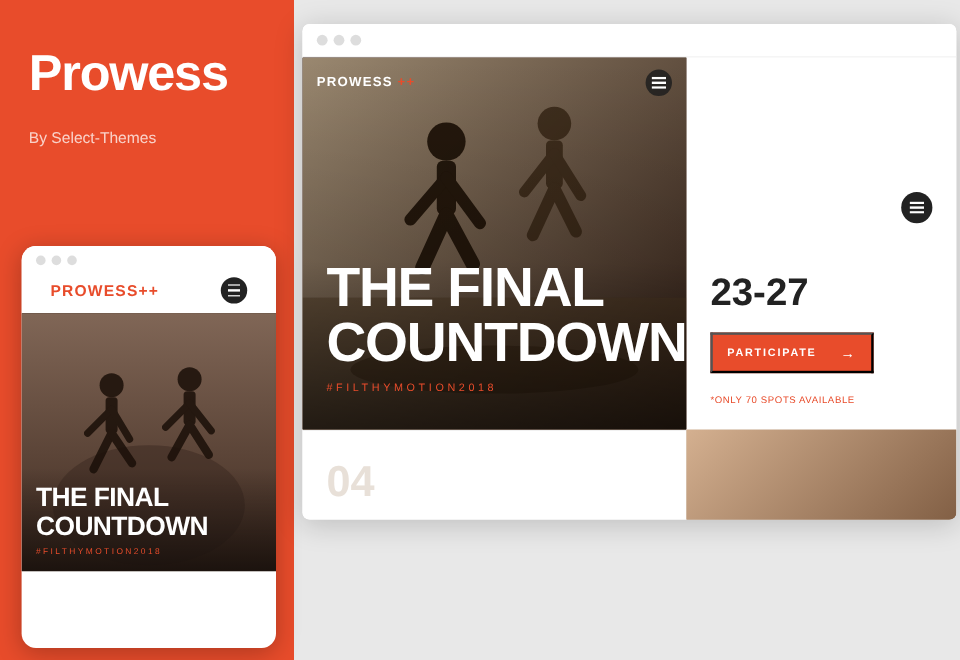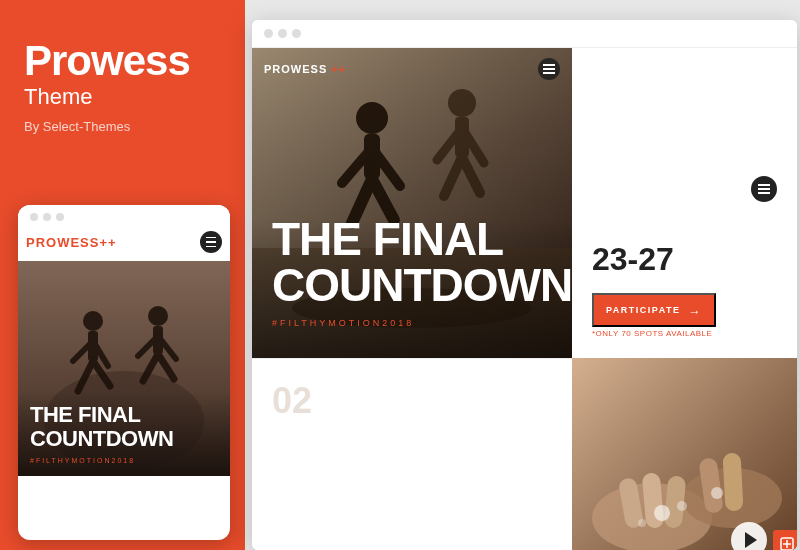--- a/index.html
+++ b/index.html
@@ -32,21 +32,21 @@
     .theme-subtitle {
       font-size: 22px;
       font-weight: 400;
       color: #fff;
       margin-top: 2px;
     }
 
     .theme-by {
       font-size: 13px;
       color: rgba(255,255,255,0.75);
-      margin-top: 9px;
+      margin-top: 25px;
     }
 
     
     .mobile-mockup {
       position: absolute;
       left: 18px;
       top: 205px;
       width: 212px;
       height: 335px;
       background: #fff;
@@ -65,21 +65,21 @@
     .mobile-dot {
       width: 8px; height: 8px;
       border-radius: 50%;
       background: #ddd;
     }
 
     .mobile-nav {
       display: flex;
       align-items: center;
       justify-content: space-between;
-      padding: 4px 8px 8px;
+      padding: 4px 24px 8px;
       background: #fff;
     }
 
     .mobile-logo {
       font-size: 13px;
       font-weight: 900;
       letter-spacing: 1px;
       color: #222;
     }
 
@@ -147,21 +147,21 @@
       letter-spacing: 2px;
       margin-top: 6px;
       text-transform: uppercase;
     }
 
     
     .browser-window {
       position: absolute;
       left: 252px; top: 20px;
       width: 545px;
-      height: 530px;
+      height: 413px;
       background: #fff;
       border-radius: 6px;
       box-shadow: 0 4px 24px rgba(0,0,0,0.18);
       overflow: hidden;
     }
 
     .browser-titlebar {
       height: 28px;
       background: #fff;
       display: flex;
@@ -282,40 +282,40 @@
       font-size: 32px;
       font-weight: 900;
       color: #222;
       line-height: 1.1;
       text-transform: uppercase;
     }
 
     .participate-btn {
       display: inline-flex;
       align-items: center;
-      gap: 8px;
+      gap: 20px;
       background: #e84c2b;
       color: #fff;
       font-size: 9px;
       font-weight: 700;
       letter-spacing: 1.5px;
       text-transform: uppercase;
       padding: 8px 12px;
       margin-top: 16px;
       width: fit-content;
     }
 
     .participate-arrow {
       font-size: 12px;
     }
 
     .spots-text {
       font-size: 8px;
       color: #e84c2b;
-      margin-top: 2px;
+      margin-top: 18px;
       letter-spacing: 0.5px;
       text-transform: uppercase;
     }
 
     
     .text-section {
       grid-column: 1;
       grid-row: 2;
       background: #fff;
       padding: 24px 20px;
@@ -397,21 +397,20 @@
       inset: 0;
       width: 100%;
       height: 100%;
     }
   </style>
 </head>
 <body>
 
 <div class="left-panel">
   <h1 class="theme-title">Prowess</h1>
-  <div class="theme-subtitle">Theme</div>
   <div class="theme-by">By Select-Themes</div>
 
   <div class="mobile-mockup">
     <div class="mobile-dots">
       <div class="mobile-dot"></div>
       <div class="mobile-dot"></div>
       <div class="mobile-dot"></div>
     </div>
     <div class="mobile-nav">
       <div class="mobile-logo">
@@ -568,21 +567,21 @@
 
       <button class="participate-btn">
         <span>PARTICIPATE</span>
         <span class="participate-arrow">→</span>
       </button>
 
       <div class="spots-text">*ONLY 70 SPOTS AVAILABLE</div>
     </div>
 
     <div class="text-section">
-      <div class="section-number">02</div>
+      <div class="section-number">04</div>
     </div>
 
     <div class="image-section">
       <svg width="100%" height="100%" viewBox="0 0 225 220" preserveAspectRatio="xMidYMid slice" style="position:absolute;inset:0;">
         <defs>
           <linearGradient id="bgrad" x1="0" y1="0" x2="1" y2="1">
             <stop offset="0%" stop-color="#d4b090"></stop>
             <stop offset="100%" stop-color="#5a3820"></stop>
           </linearGradient>
         </defs>

